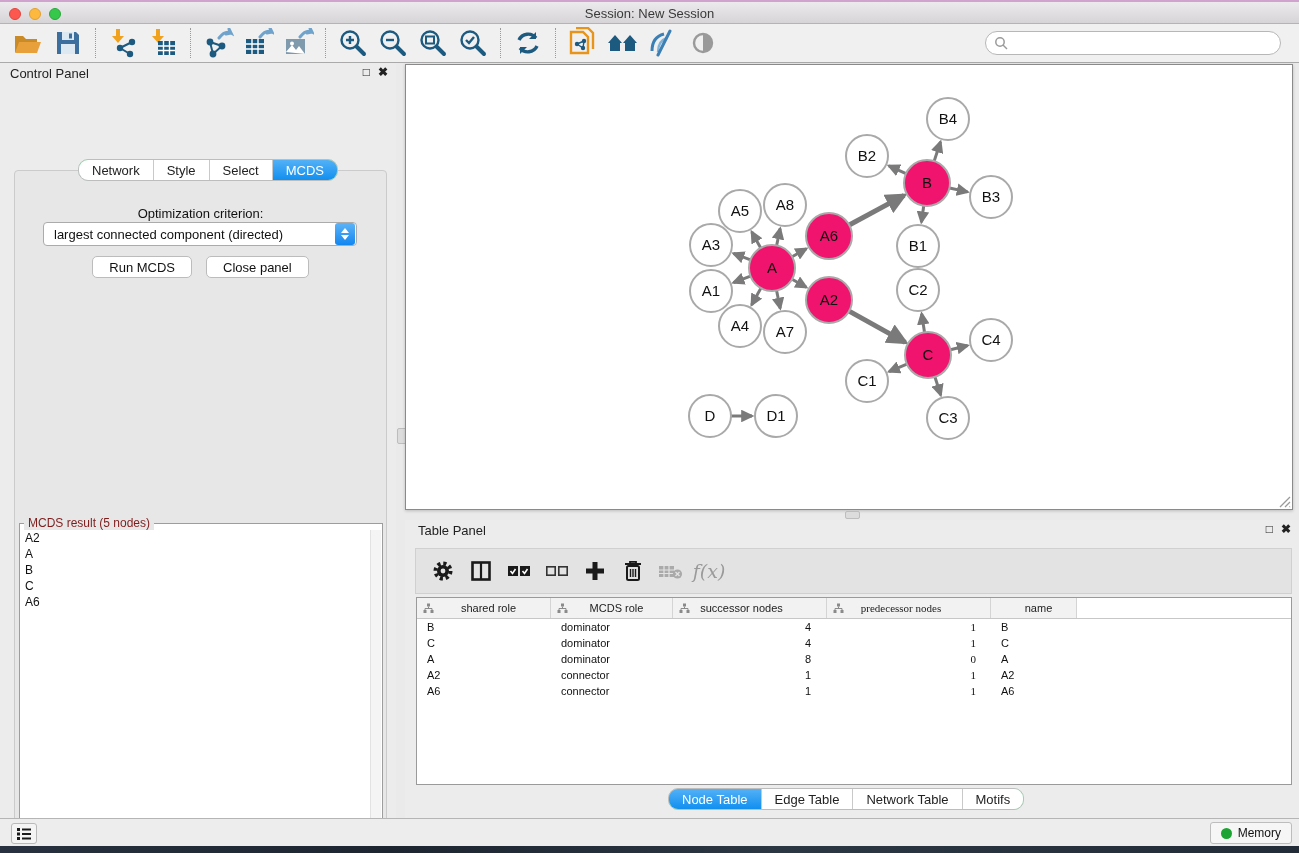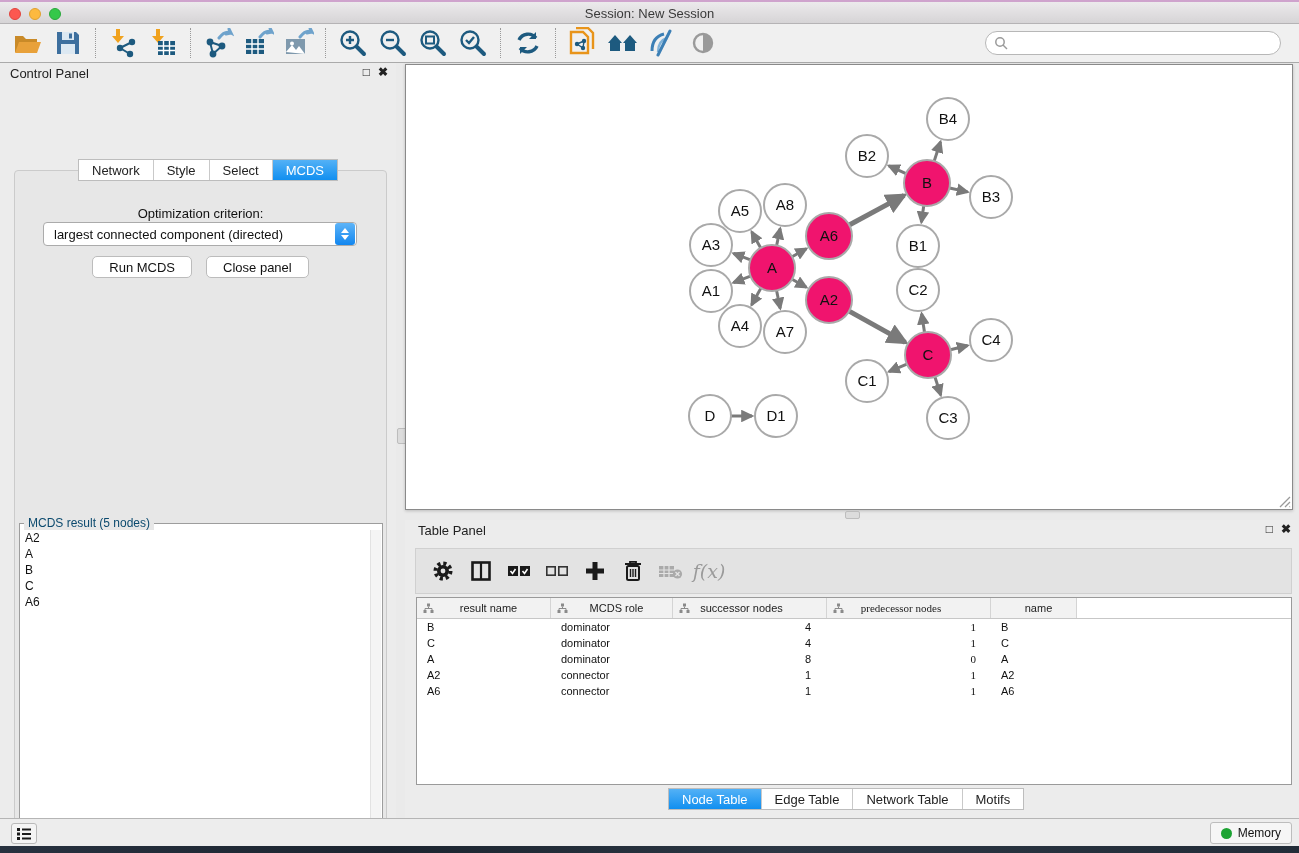--- a/index.html
+++ b/index.html
@@ -22,21 +22,21 @@
   .tb-sep { width:1px; height:30px; border-left:1px dotted #9a9a9a; margin:0 7px; }
   .search-wrap { margin-left:auto; margin-right:10px; width:296px; height:24px; background:#fff;
     border:1px solid #b7b7b7; border-radius:12px; display:flex; align-items:center; padding:0 8px; }
   .search-wrap input { border:none; outline:none; flex:1; font-size:13px; background:transparent; margin-left:5px; }
 
   
   .control-panel { position:absolute; left:0; top:63px; width:396px; height:755px; background:#ececec; }
   .cp-header { position:absolute; left:0; top:3px; width:100%; height:22px; font-size:13px; color:#222; padding-left:10px; }
   .win-btns { position:absolute; right:8px; top:2px; display:flex; gap:8px; font-size:12px; color:#222; }
   .win-btns span { cursor:pointer; }
-  .seg-tabs { position:absolute; display:flex; border:1px solid #bdbdbd; border-radius:0; background:#86efac; overflow:hidden; height:22px; }
+  .seg-tabs { position:absolute; display:flex; border:1px solid #bdbdbd; border-radius:10px; background:#86efac; overflow:hidden; height:22px; }
   .cp-tabs-pos { left:78px; top:96px; z-index:3; }
   .seg-tab { padding:2px 13px; font-size:13px; color:#222; border-right:1px solid #c9c9c9; background:#fff;
     display:flex; align-items:center; cursor:pointer; white-space:nowrap; }
   .seg-tab:last-child { border-right:none; }
   .seg-tab.active { background:linear-gradient(#53b1f6,#118ff0); color:#fff; }
   .cp-body { position:absolute; left:14px; top:107px; width:373px; height:694px; background:#e7e7e7;
     border:1px solid #cbcbcb; border-radius:4px; }
   .opt-label { position:absolute; left:0; width:100%; top:35px; text-align:center; font-size:13px; color:#111; }
   .select-box { position:absolute; left:28px; top:51px; width:314px; height:24px; background:#fff;
     border:1px solid #ababab; border-radius:4px; display:flex; align-items:center; cursor:pointer; }
@@ -44,21 +44,21 @@
   .stepper { width:20px; height:22px; margin-right:1px; border-radius:3px; background:linear-gradient(#5db4f8,#1286ef);
     display:flex; flex-direction:column; align-items:center; justify-content:center; gap:2px; }
   .stepper i { width:0; height:0; border-left:4px solid transparent; border-right:4px solid transparent; display:block; }
   .stepper i.up { border-bottom:5px solid #fff; }
   .stepper i.down { border-top:5px solid #fff; }
   .cp-buttons { position:absolute; left:0; width:100%; top:85px; display:flex; justify-content:center; gap:14px; }
   .btn { background:#fff; border:1px solid #bcbcbc; border-radius:5px; font-size:13px; color:#111;
     padding:3px 16px; height:22px; display:flex; align-items:center; cursor:pointer; }
   .result-fieldset { position:absolute; left:4px; top:352px; width:364px; height:338px;
     border:1px solid #9d9d9d; background:#fff; }
-  .result-legend { position:absolute; top:-8px; left:4px; background:#e7e7e7; padding:0 4px; font-size:12px; color:#0c4a6e; }
+  .result-legend { position:absolute; top:-8px; left:4px; background:#e7e7e7; padding:0 4px; font-size:12px; color:#7f1d1d; }
   .result-list { position:absolute; left:1px; top:6px; right:13px; bottom:1px; background:#fff; overflow:hidden; }
   .result-item { font-size:12px; color:#111; line-height:16px; padding-left:4px; }
   .result-scroll { position:absolute; right:1px; top:6px; width:11px; bottom:1px; background:#f4f4f4; border-left:1px solid #e2e2e2; }
 
   
   .vdiv-handle { position:absolute; left:397px; top:428px; width:11px; height:16px; background:#dcdcdc;
     border:1px solid #bdbdbd; border-radius:2px; cursor:col-resize; }
   .hdiv-handle { position:absolute; left:845px; top:511px; width:15px; height:8px; background:#dcdcdc;
     border:1px solid #bdbdbd; border-radius:2px; cursor:row-resize; }
 
@@ -476,21 +476,21 @@
   </div>
   <div class="node-table">
     <div class="nt-headrow" id="nt-head">
         <div class="nt-hcell c0">
           <svg class="sort-ico" width="11" height="11" viewBox="0 0 11 11">
             <rect x="4" y="0.5" width="3" height="3" fill="#8a8a8a"></rect>
             <rect x="0.5" y="7" width="3" height="3" fill="#8a8a8a"></rect>
             <rect x="7.5" y="7" width="3" height="3" fill="#8a8a8a"></rect>
             <path d="M5.5,3.5 v2 M2,7 v-1.5 h7 v1.5" stroke="#8a8a8a" fill="none"></path>
           </svg>
-          <span>result name</span>
+          <span>shared role</span>
         </div>
         <div class="nt-hcell c1">
           <svg class="sort-ico" width="11" height="11" viewBox="0 0 11 11">
             <rect x="4" y="0.5" width="3" height="3" fill="#8a8a8a"></rect>
             <rect x="0.5" y="7" width="3" height="3" fill="#8a8a8a"></rect>
             <rect x="7.5" y="7" width="3" height="3" fill="#8a8a8a"></rect>
             <path d="M5.5,3.5 v2 M2,7 v-1.5 h7 v1.5" stroke="#8a8a8a" fill="none"></path>
           </svg>
           <span>MCDS role</span>
         </div>

